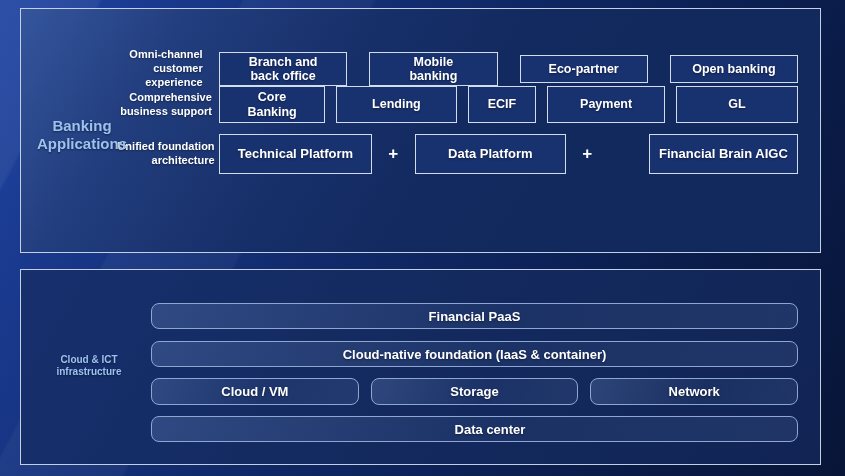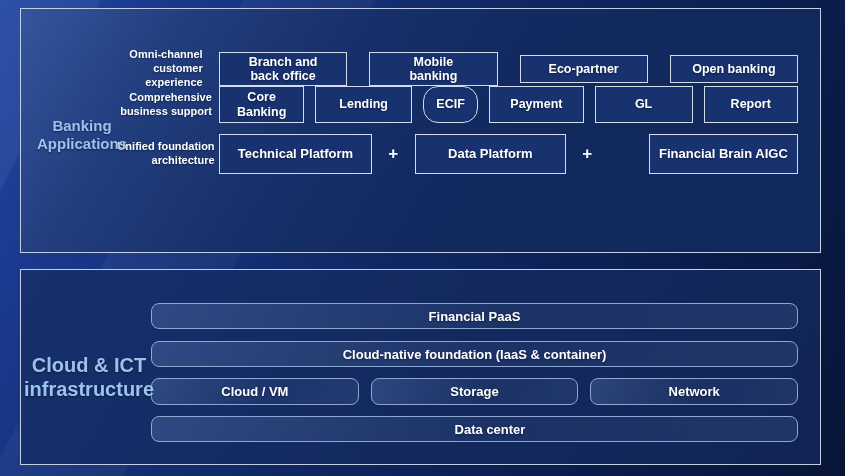--- a/index.html
+++ b/index.html
@@ -44,21 +44,21 @@
   .panel-bottom{
     top:269px;height:196px;
     background:linear-gradient(120deg,#17306e 0%,#142b61 40%,#112454 100%);
   }
   .side-title{
     position:absolute;z-index:2;color:var(--accent-text);
     font-weight:bold;text-align:center;white-space:pre-line;line-height:1.18;
     text-shadow:0 1px 2px rgba(0,0,0,0.45);
   }
   .side-title-banking{left:2px;top:108px;width:118px;font-size:15px;}
-  .side-title-cloud{left:2px;top:84px;width:132px;font-size:20px;}
+  .side-title-cloud{left:2px;top:84px;width:132px;font-size:10px;}
 
   
   .t-rows{position:absolute;z-index:1;inset:0;padding:43px 22px 0 0;}
   .t-row{display:flex;align-items:stretch;}
   .t-row-label{
     width:198px;flex:none;display:flex;align-items:center;justify-content:center;
     padding-left:92px;
     color:var(--text);font-size:11px;font-weight:bold;text-align:right;
     white-space:pre-line;line-height:1.25;
     text-shadow:0 1px 2px rgba(0,0,0,0.4);
@@ -80,21 +80,21 @@
     text-align:center;font-weight:bold;font-size:12.5px;line-height:1.15;
     white-space:pre-line;
     text-shadow:0 1px 2px rgba(0,0,0,0.4);
     min-width:0;
   }
   .box-short{align-self:center;height:28px;}
   .box-integration{flex:1;font-size:14.5px;}
   .row-2 .box{flex-grow:1;flex-basis:0;}
   .g-core{flex-grow:72 !important;}
   .g-lending{flex-grow:82 !important;}
-  .g-ecif{flex-grow:46 !important;border-radius:15px;}
+  .g-ecif{flex-grow:46 !important;}
   .g-payment{flex-grow:80 !important;}
   .g-compliance{flex-grow:92 !important;}
   .g-gl{flex-grow:83 !important;}
   .g-report{flex-grow:80 !important;}
   .row-3 .box{font-size:13px;}
   .g-tech{flex:167 1 0;text-align:right;}
   .g-data{flex:165 1 0;}
   .g-aigc{flex:163 1 0;margin-left:40px;}
   .plus-sep{
     width:43px;flex:none;display:flex;align-items:center;justify-content:center;
@@ -147,21 +147,20 @@
       <div class="t-row row-2">
         <div class="t-row-label">Comprehensive
 business support</div>
         <div class="t-row-boxes">
           <div class="box g-core">Core
 Banking</div>
           <div class="box g-lending">Lending</div>
           <div class="box g-ecif">ECIF</div>
           <div class="box g-payment">Payment</div>
           <div class="box g-gl">GL</div>
-          <div class="box g-report">Report</div>
         </div>
       </div>
 
       <div class="t-row row-3">
         <div class="t-row-label">Unified foundation
 architecture</div>
         <div class="t-row-boxes">
           <div class="box g-tech">Technical Platform</div>
           <div class="plus-sep">+</div>
           <div class="box g-data">Data Platform</div>

